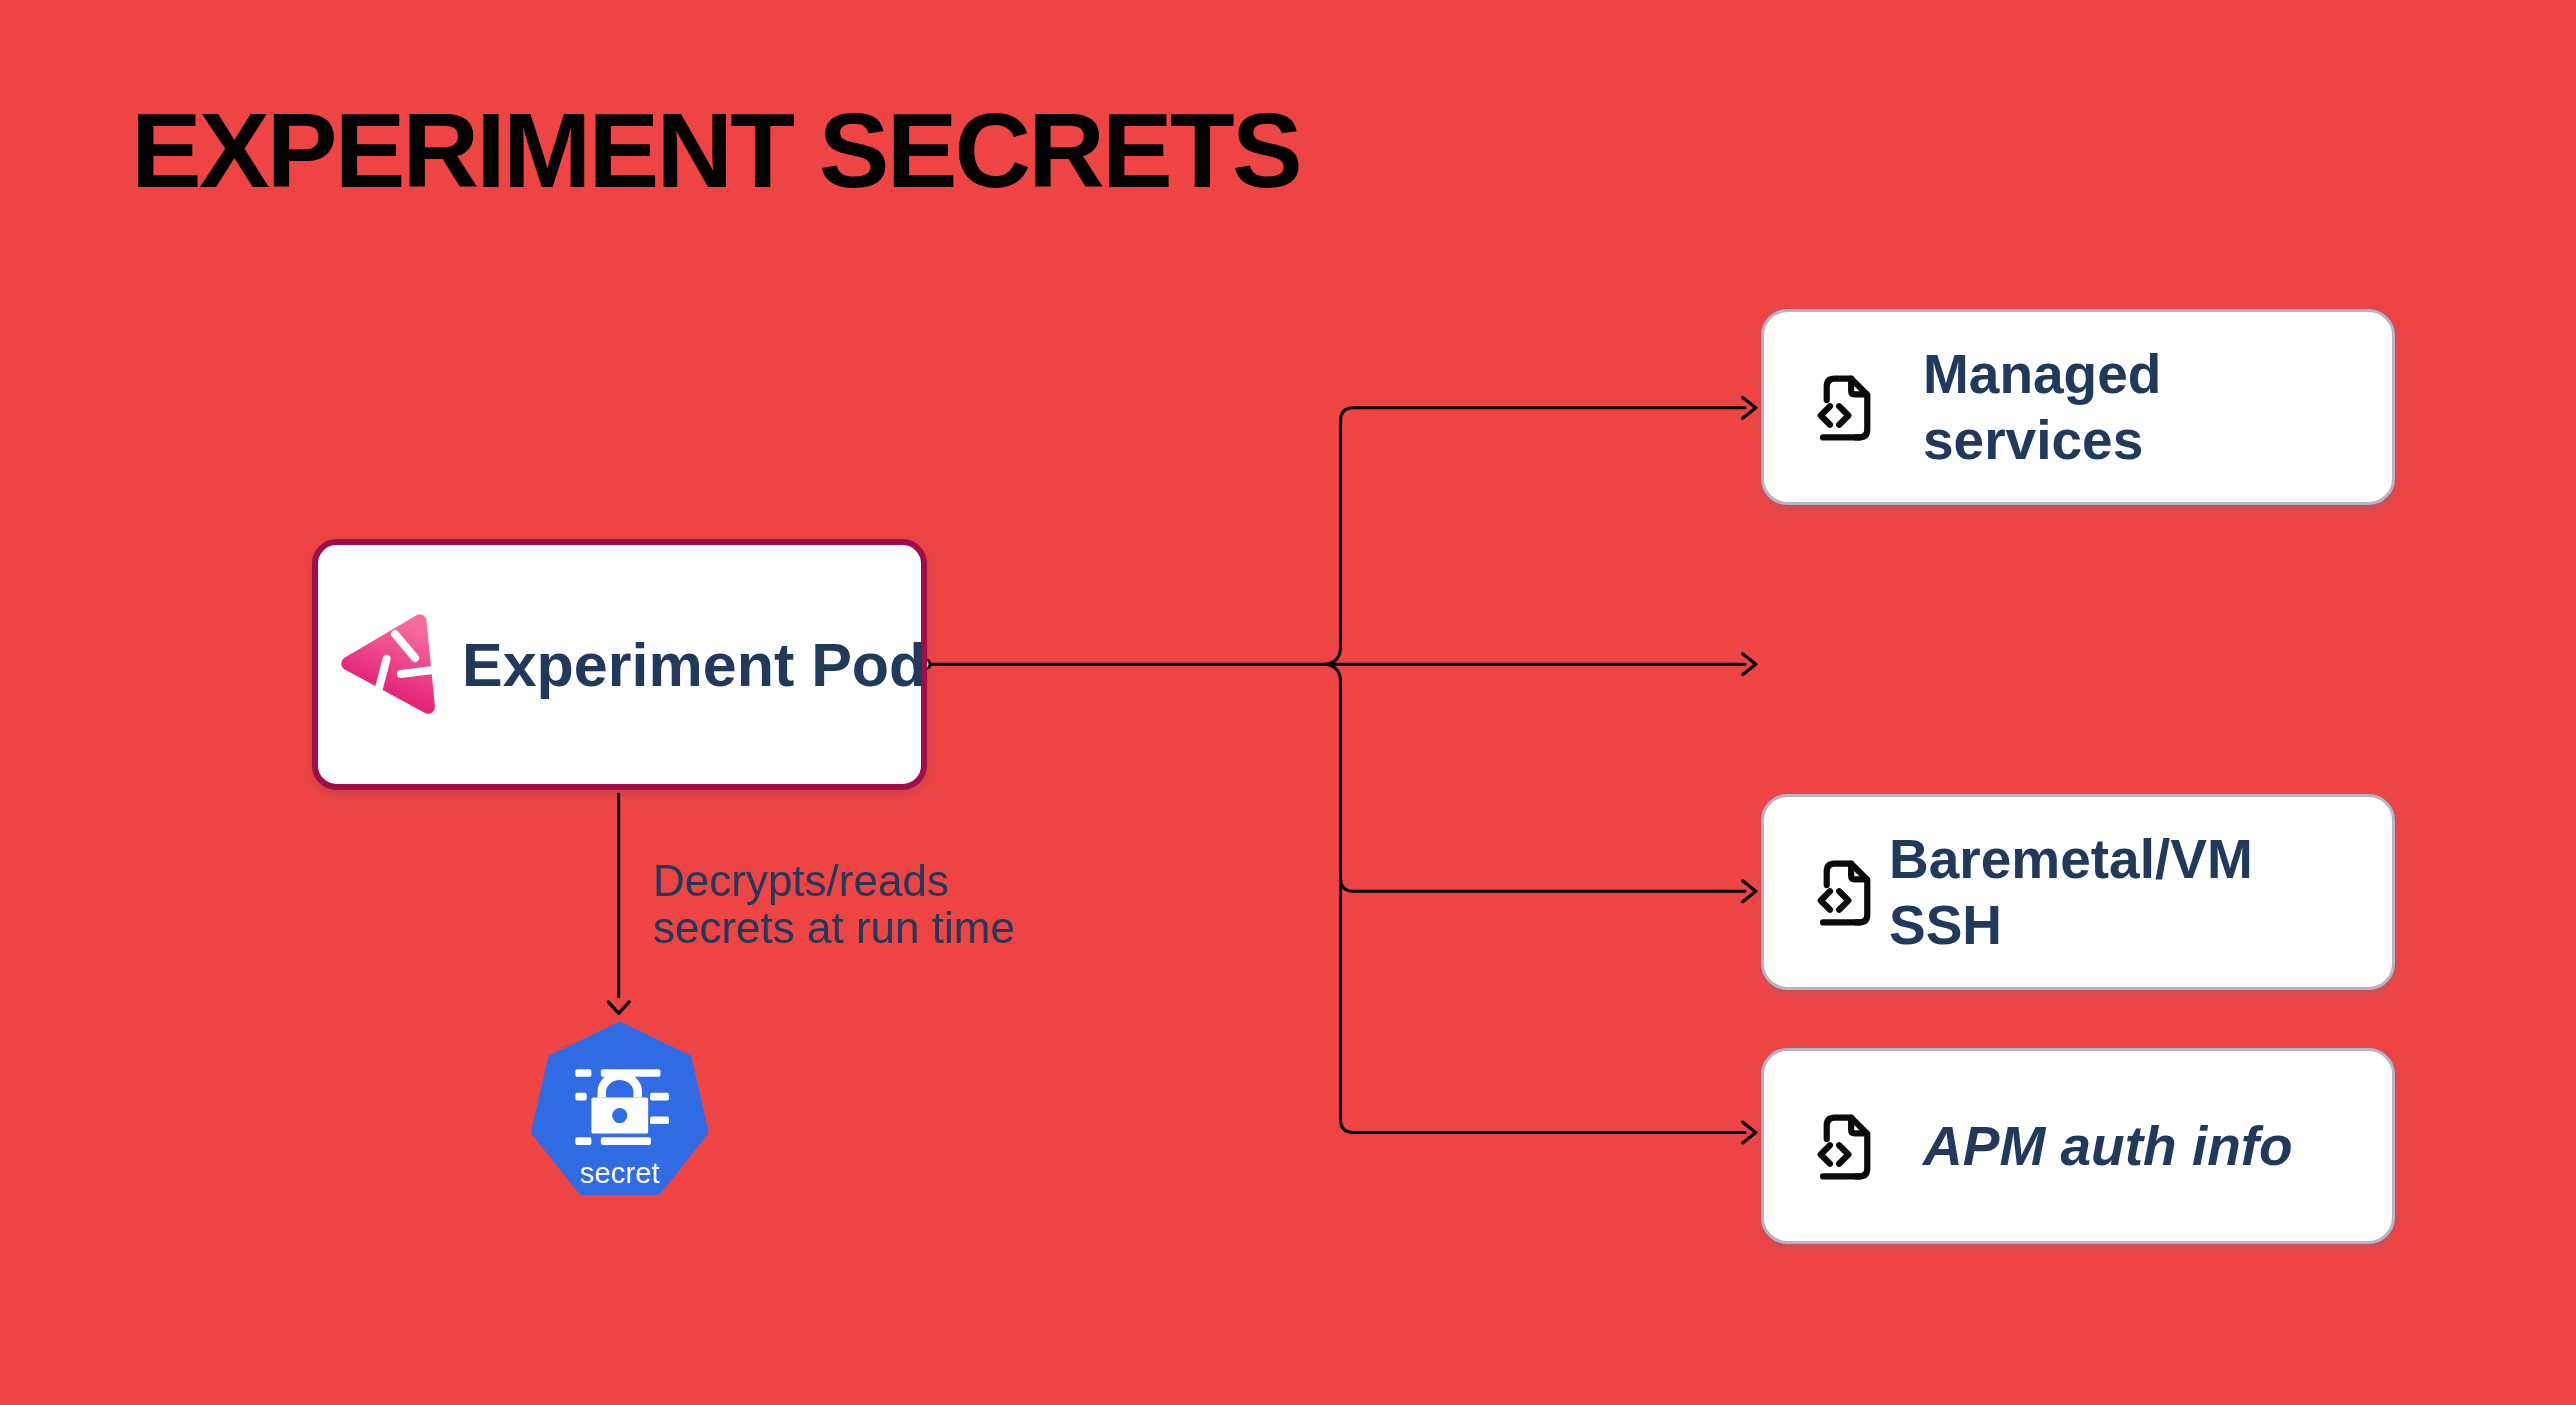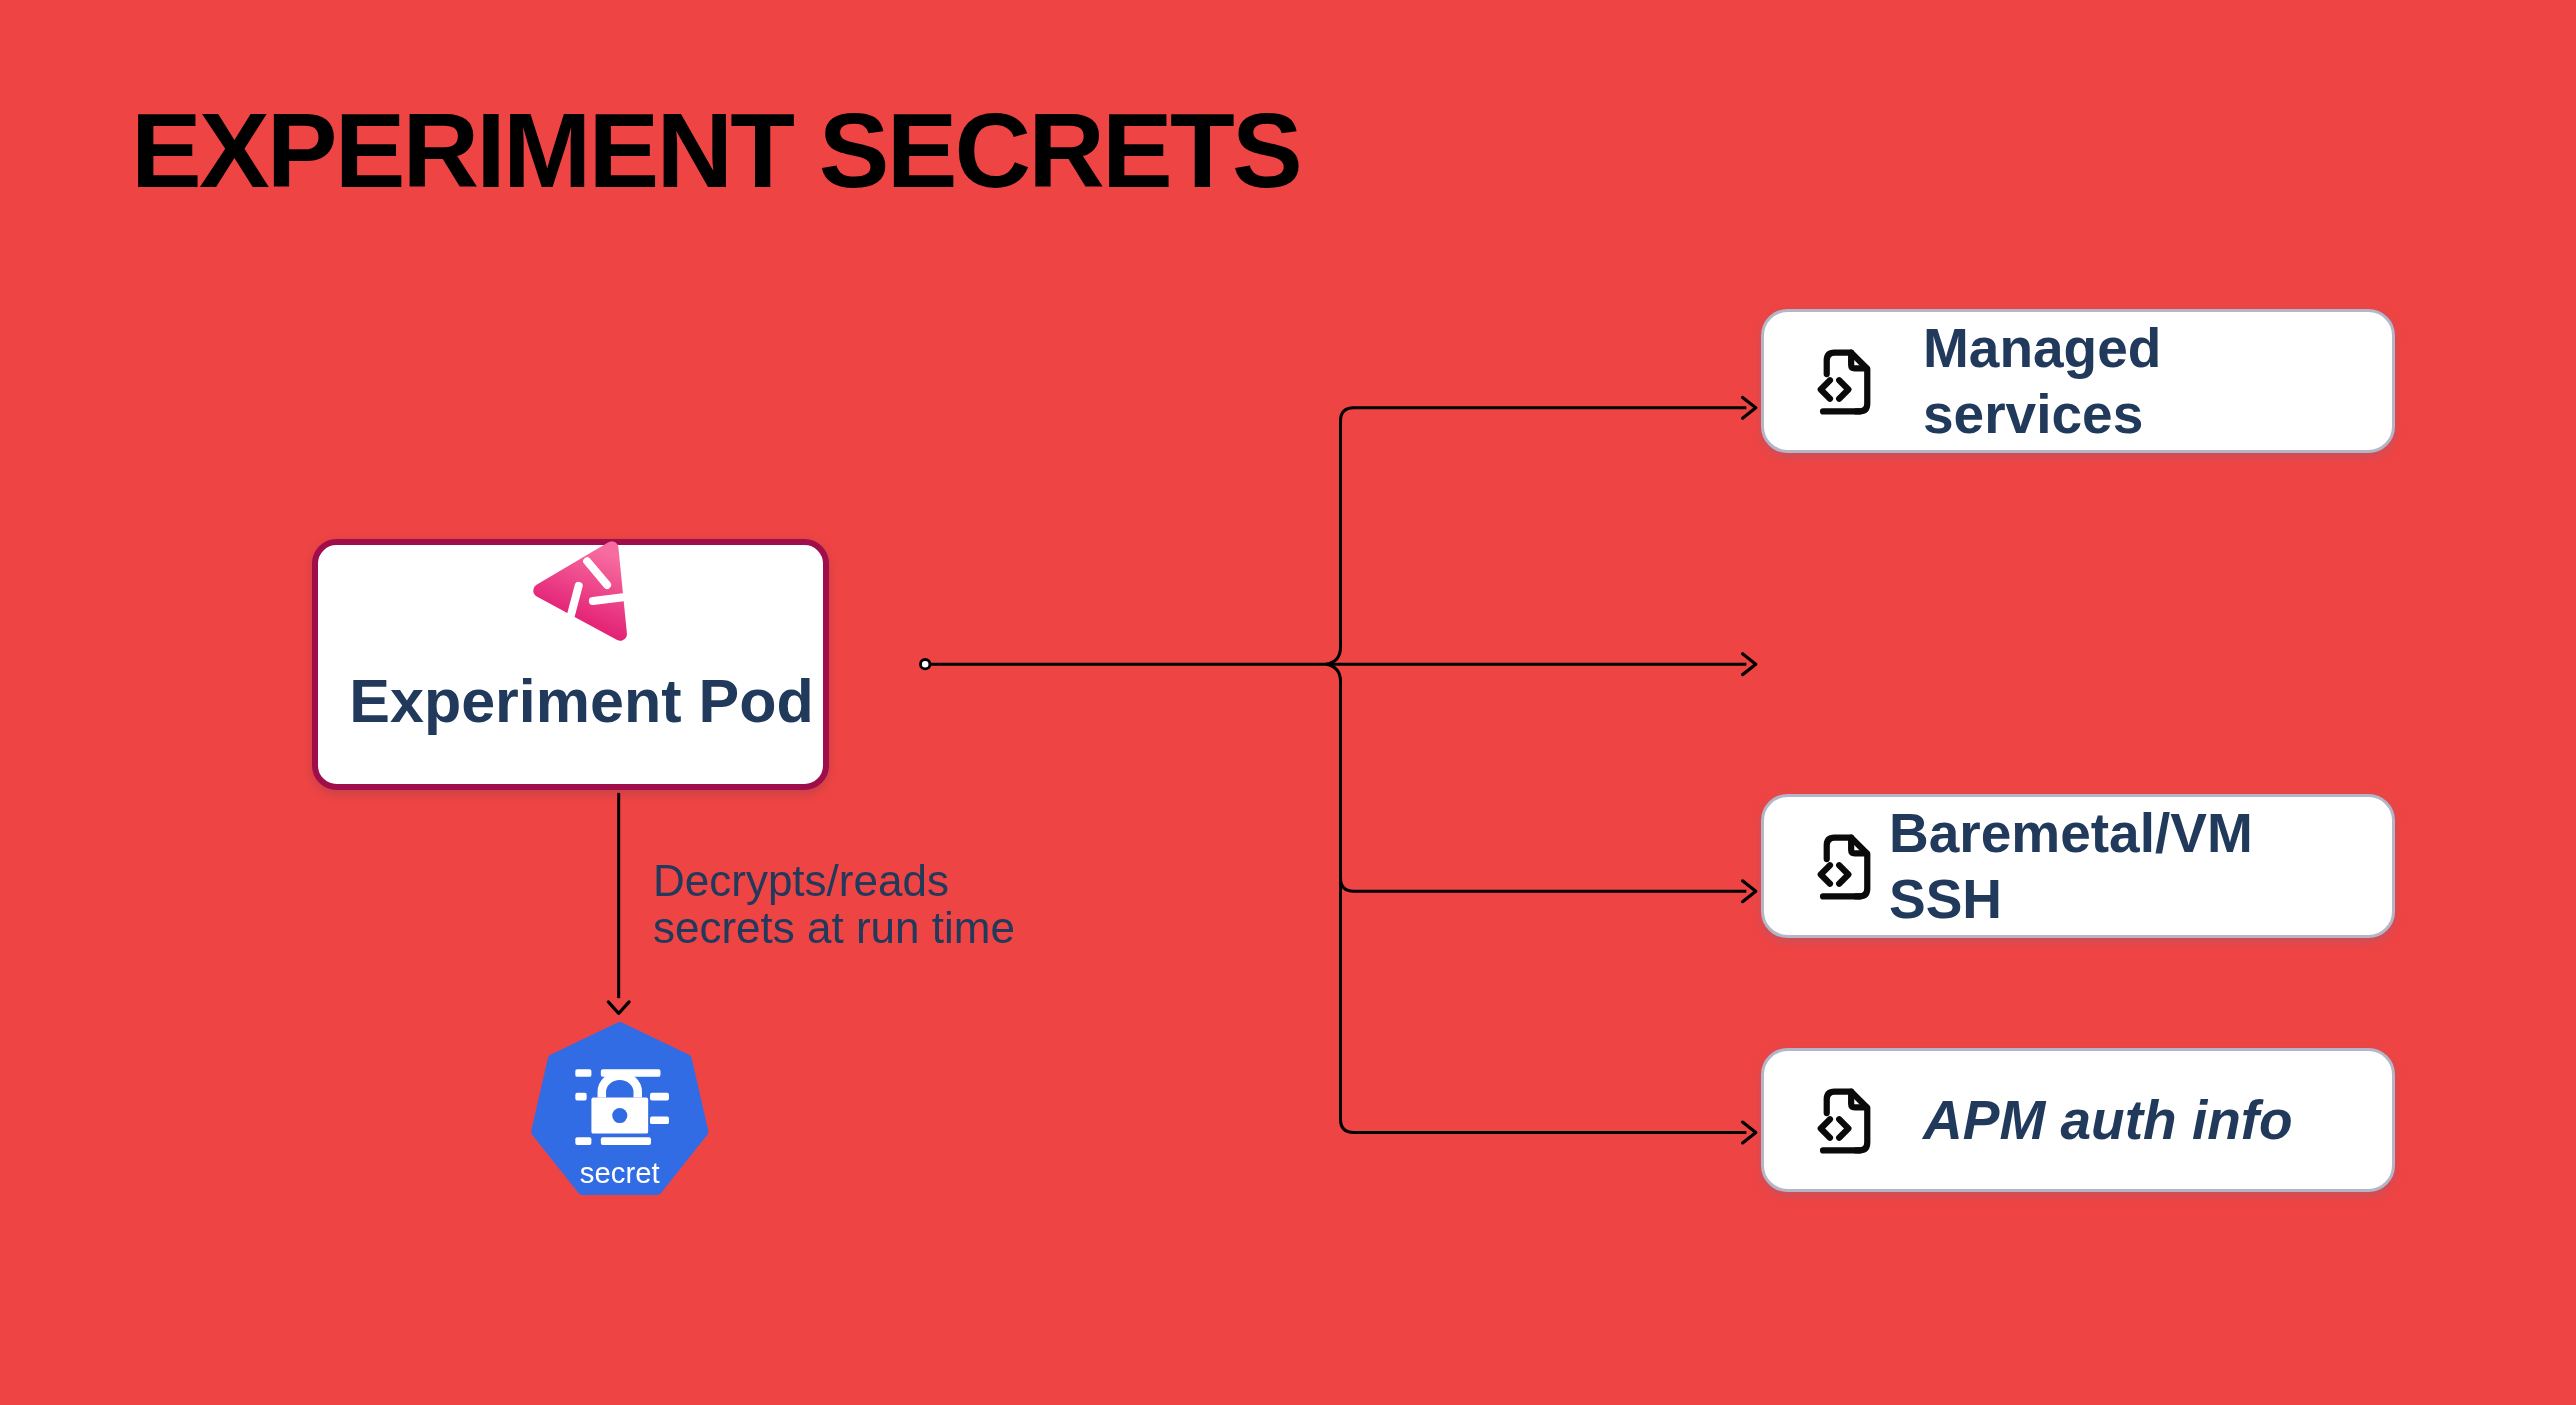--- a/index.html
+++ b/index.html
@@ -6,28 +6,28 @@
   .canvas{
     position:relative;width:2576px;height:1406px;background:#ef4444;overflow:hidden;
     font-family:"Liberation Sans",sans-serif;
   }
   .title{
     position:absolute;left:131px;top:95px;
     font-size:106px;font-weight:700;letter-spacing:-2.8px;color:#000;line-height:1.05;
     white-space:nowrap;
   }
   .pod{
-    position:absolute;left:312px;top:539px;width:517px;height:251px;box-sizing:border-box;
+    position:absolute;left:312px;top:539px;width:615px;height:251px;box-sizing:border-box;
     background:#fff;border:6.6px solid #A00D4B;border-radius:24.6px;
     box-shadow:0 3.8px 9.5px rgba(60,60,80,.22);
-    display:flex;align-items:center;padding-left:22px;gap:28px;flex-direction:column;
+    display:flex;align-items:center;padding-left:28px;gap:28px;
   }
   .pod-label{font-size:61px;font-weight:700;color:#21395B;white-space:nowrap;}
   .node{
-    position:absolute;left:1761px;width:634px;height:144px;box-sizing:border-box;
+    position:absolute;left:1761px;width:634px;height:196px;box-sizing:border-box;
     background:#fff;border:3.8px solid #B5B5C8;border-radius:26.5px;
     box-shadow:0 3.8px 8.5px rgba(110,110,145,.30);
     display:flex;align-items:center;padding-left:48px;gap:41px;
   }
   .node1{top:309px;} .node2{top:551px;} .node3{top:794px;gap:7px;} .node4{top:1048px;font-style:italic;}
   .node-label{font-size:55px;line-height:66px;font-weight:700;color:#21395B;max-width:416px;}
   .conn{position:absolute;left:0;top:0;pointer-events:none;}
   .note{
     position:absolute;left:653px;top:857px;
     font-size:44px;line-height:47px;color:#21395B;

